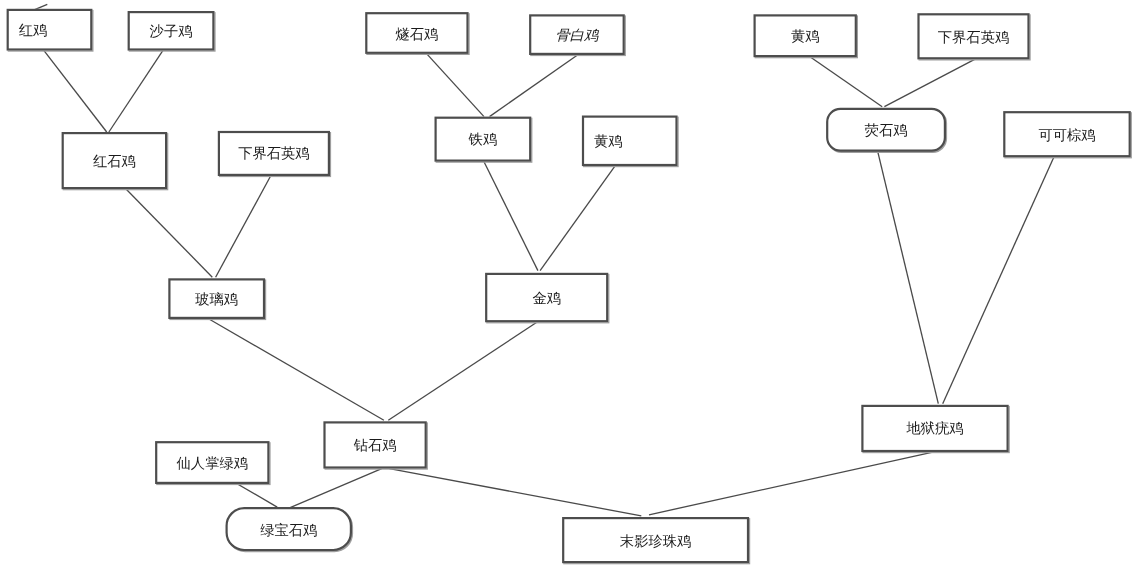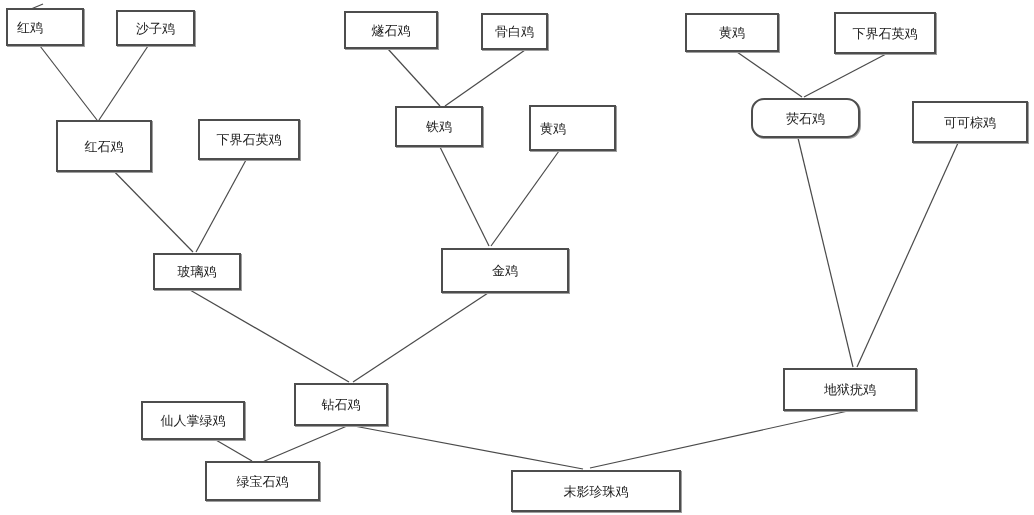--- a/index.html
+++ b/index.html
@@ -65,28 +65,28 @@
       <line x1="798" y1="138" x2="853" y2="367"></line>
       <line x1="958" y1="143" x2="857" y2="367"></line>
       <line x1="31" y1="9" x2="43" y2="4"></line>
     </svg>
   <div>
       <div class="node align-left" style="left: 6px; top: 8px; width: 78px; height: 38px;">红鸡</div>
       <div class="node" style="left: 116px; top: 10px; width: 79px; height: 36px; text-align: right;">沙子鸡</div>
       <div class="node" style="left: 56px; top: 120px; width: 96px; height: 52px;">红石鸡</div>
       <div class="node" style="left: 198px; top: 119px; width: 102px; height: 41px;">下界石英鸡</div>
       <div class="node" style="left: 153px; top: 253px; width: 88px; height: 37px;">玻璃鸡</div>
-      <div class="node" style="left: 344px; top: 11px; width: 94px; height: 38px;">燧石鸡</div>
-      <div class="node" style="left: 481px; top: 13px; width: 67px; height: 37px;">骨白鸡</div>
+      <div class="node" style="left: 332px; top: 11px; width: 94px; height: 38px;">燧石鸡</div>
+      <div class="node" style="left: 481px; top: 13px; width: 87px; height: 37px; font-style: italic;">骨白鸡</div>
       <div class="node" style="left: 395px; top: 106px; width: 88px; height: 41px;">铁鸡</div>
       <div class="node align-left" style="left: 529px; top: 105px; width: 87px; height: 46px;">黄鸡</div>
-      <div class="node" style="left: 441px; top: 248px; width: 128px; height: 45px;">金鸡</div>
+      <div class="node" style="left: 441px; top: 248px; width: 112px; height: 45px;">金鸡</div>
       <div class="node" style="left: 685px; top: 13px; width: 94px; height: 39px;">黄鸡</div>
       <div class="node" style="left: 834px; top: 12px; width: 102px; height: 42px;">下界石英鸡</div>
       <div class="node" style="left: 751px; top: 98px; width: 109px; height: 40px; border-radius: 13px;">荧石鸡</div>
       <div class="node" style="left: 912px; top: 101px; width: 116px; height: 42px;">可可棕鸡</div>
       <div class="node" style="left: 141px; top: 401px; width: 104px; height: 39px;">仙人掌绿鸡</div>
       <div class="node" style="left: 294px; top: 383px; width: 94px; height: 43px;">钻石鸡</div>
-      <div class="node" style="left: 205px; top: 461px; width: 115px; height: 40px;">绿宝石鸡</div>
+      <div class="node" style="left: 205px; top: 461px; width: 115px; height: 40px; border-radius: 17px;">绿宝石鸡</div>
       <div class="node" style="left: 511px; top: 470px; width: 170px; height: 42px;">末影珍珠鸡</div>
       <div class="node" style="left: 783px; top: 368px; width: 134px; height: 43px;">地狱疣鸡</div>
     </div>
 </div>
 
 </body></html>

